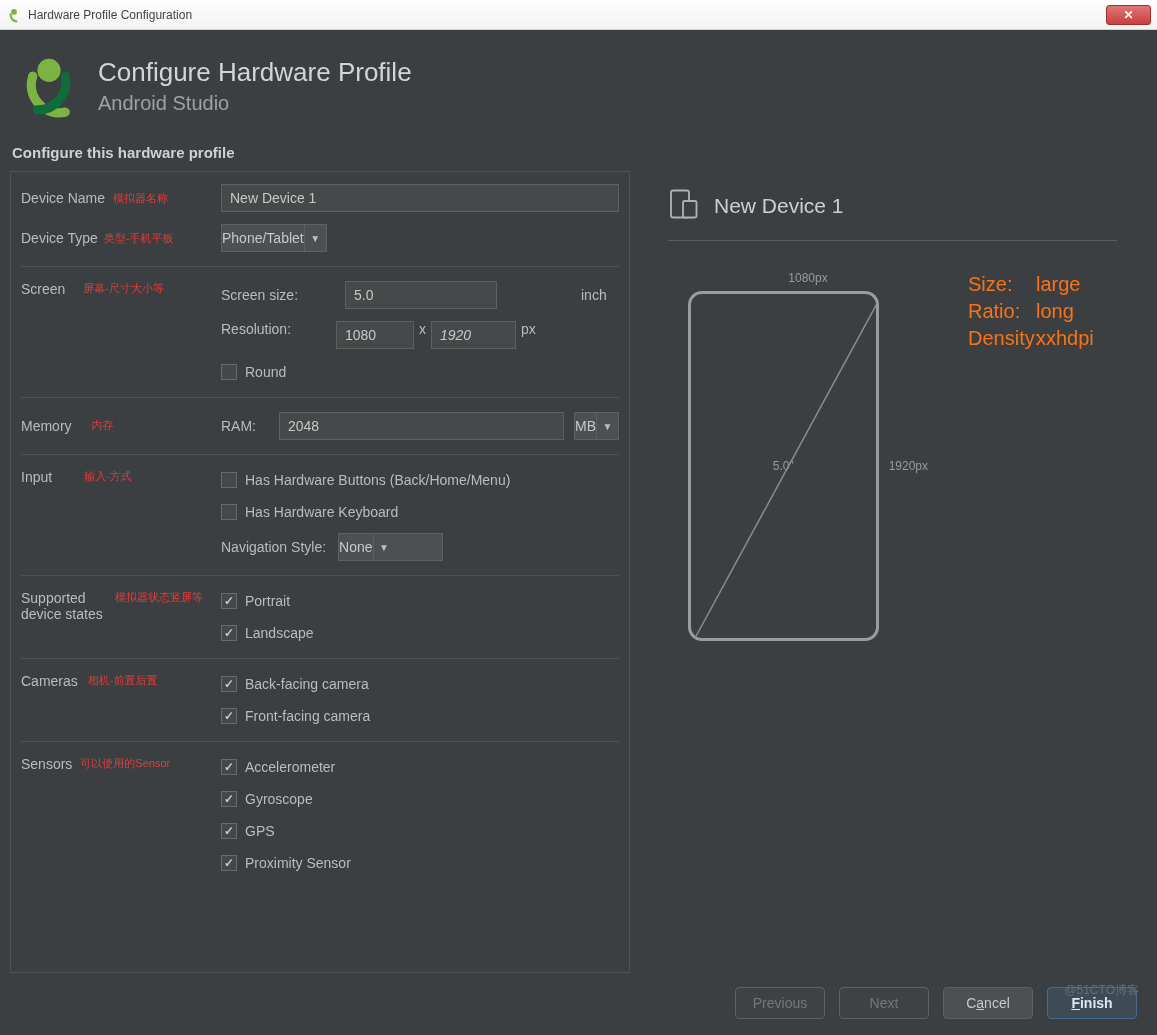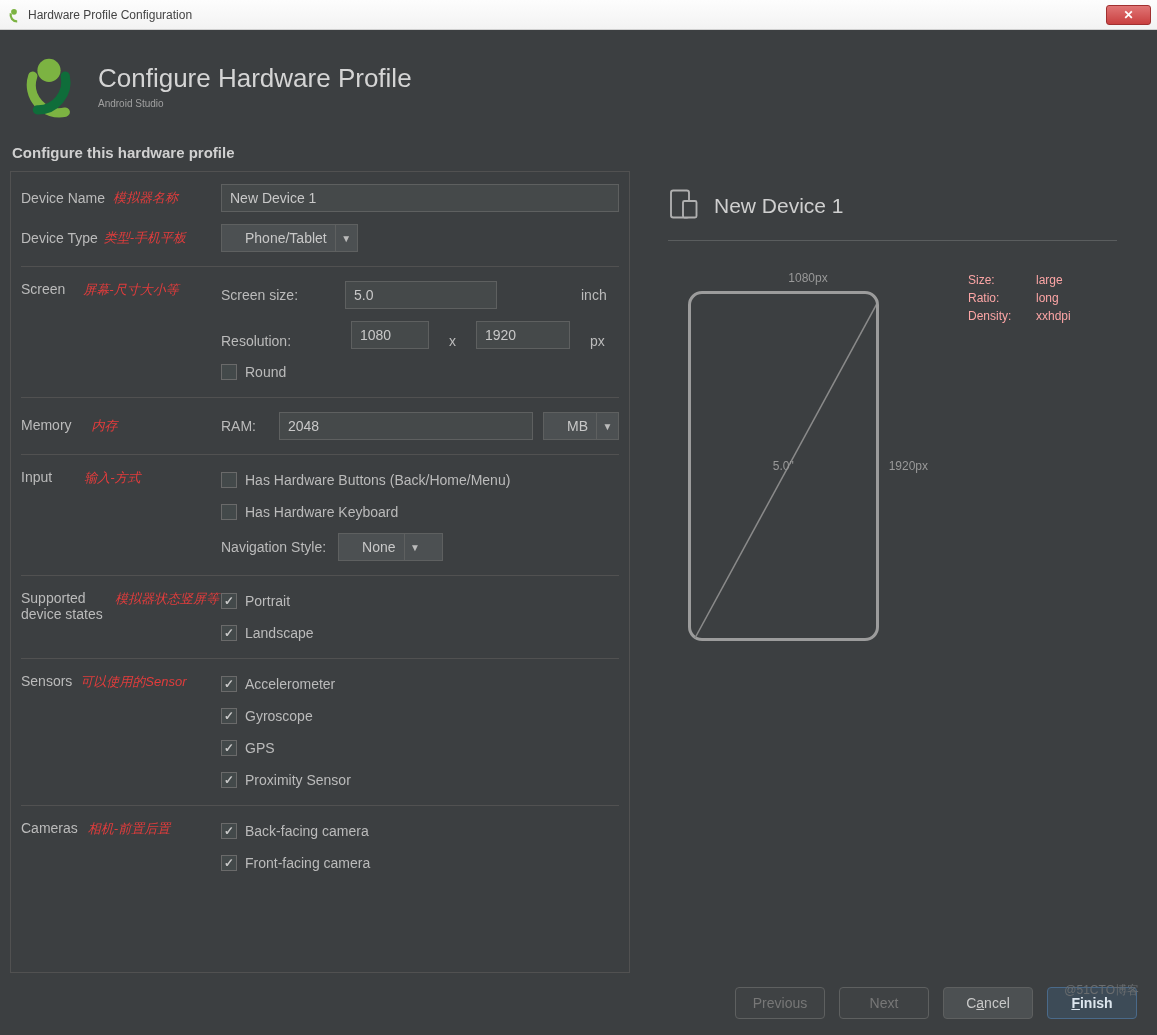--- a/index.html
+++ b/index.html
@@ -58,21 +58,21 @@
   width: 58px; height: 64px;
 }
 .header h1 {
   color: #d4d4d4;
   font-weight: 400;
   font-size: 26px;
   margin-bottom: 4px;
 }
 .header .sub {
   color: #a0a0a0;
-  font-size: 10px;
+  font-size: 20px;
 }
 .section-title {
   color: #d0d0d0;
   font-weight: bold;
   font-size: 15px;
   padding: 6px 2px 10px 2px;
 }
 .main {
   flex: 1;
   display: flex;
@@ -99,22 +99,21 @@
 .label-col {
   width: 200px;
   display: flex;
   flex-direction: row;
   align-items: flex-start;
   gap: 2px;
 }
 .label-main { color: #bbbbbb; }
 .annotation {
   color: #e23c3c;
-  font-size: 13px;
-  font-style: italic;
+  font-size: 11px;
 }
 .field-col {
   flex: 1;
   display: flex;
   align-items: center;
   gap: 10px;
   flex-wrap: wrap;
 }
 .sub-label { color: #bbbbbb; min-width: 110px; }
 input[type=text].tbox, .tbox {
@@ -127,21 +126,21 @@
 }
 .tbox.wide { flex: 1; }
 .select-box {
   background: #4c5052;
   border: 1px solid #5e6060;
   color: #c8c8c8;
   height: 28px;
   display: flex;
   align-items: center;
 }
-.select-box .sel-text { padding: 0 8px; margin-left: 15px; }
+.select-box .sel-text { padding: 0 0; }
 .select-box .sel-arrow {
   width: 22px; height: 100%;
   border-left: 1px solid #5e6060;
   display:flex;align-items:center;justify-content:center;
   color:#bbb; font-size:10px;
 }
 .cb {
   display: flex; align-items: center; gap: 8px;
   color: #bbbbbb;
   cursor: pointer;
@@ -192,21 +191,21 @@
   position:absolute; inset:0;
 }
 .dev-diag-label {
   position:absolute; left:50%; top:50%; transform:translate(-50%,-50%);
   color:#999; font-size:12px;
 }
 .dev-height-label {
   color:#999; font-size:12px; margin-left:10px;
 }
 .dev-props {
-  color:#fca5a5; font-size:12px;
+  color:#f97316; font-size:20px;
 }
 .dev-props .prow { display:flex; gap:8px; padding:2px 0;}
 .dev-props .pk { width:60px; }
 .footer {
   padding: 14px 10px 6px 0;
   display: flex;
   justify-content: flex-end;
   gap: 14px;
 }
 .btn {
@@ -295,25 +294,25 @@
             <span class="label-main">Screen</span>
             <span class="annotation" style="padding-left:16px;">屏幕-尺寸大小等</span>
           </div>
           <div class="field-col" style="flex-direction:column;align-items:flex-start;gap:12px;">
             <div style="display:flex;align-items:center;gap:14px;">
               <span class="sub-label">Screen size:</span>
               <input type="text" class="tbox" style="width: 152px;" value="5.0">
               <span style="width:56px;"></span>
               <span>inch</span>
             </div>
-            <div style="display:flex;align-items:flex-end;gap:20px;">
+            <div style="display:flex;align-items:flex-start;gap:5px;">
               <span class="sub-label">Resolution:</span>
               <input type="text" class="tbox" style="width: 78px;" value="1080">
               <span>x</span>
-              <input type="text" class="tbox" style="width: 94px;" value="1920">
+              <input type="text" class="tbox" style="width: 85px; font-style: italic;" value="1920">
               <span>px</span>
             </div>
             <label class="cb">
               <span class="box"></span>
               <span>Round</span>
             </label>
           </div>
         </div>
 
         <div class="form-row section-row">
@@ -366,57 +365,57 @@
               <span>Portrait</span>
             </label>
             <label class="cb">
               <span class="box checked"></span>
               <span>Landscape</span>
             </label>
           </div>
         </div>
 
         <div class="form-row section-row" style="align-items:flex-start;">
+          <div class="label-col" style="flex-direction:row;gap:10px;">
+            <span class="label-main">Cameras</span>
+            <span class="annotation">相机-前置后置</span>
+          </div>
+          <div class="field-col" style="flex-direction:column;align-items:flex-start;gap:10px;">
+            <label class="cb">
+              <span class="box checked"></span>
+              <span>Back-facing camera</span>
+            </label>
+            <label class="cb">
+              <span class="box checked"></span>
+              <span>Front-facing camera</span>
+            </label>
+          </div>
+        </div>
+
+        <div class="form-row section-row" style="align-items:flex-start;">
           <div class="label-col" style="flex-direction:row;gap:8px;">
             <span class="label-main">Sensors</span>
             <span class="annotation">可以使用的Sensor</span>
           </div>
           <div class="field-col" style="flex-direction:column;align-items:flex-start;gap:10px;">
             <label class="cb">
               <span class="box checked"></span>
               <span>Accelerometer</span>
             </label>
             <label class="cb">
               <span class="box checked"></span>
               <span>Gyroscope</span>
             </label>
             <label class="cb">
               <span class="box checked"></span>
               <span>GPS</span>
             </label>
             <label class="cb">
               <span class="box checked"></span>
               <span>Proximity Sensor</span>
-            </label>
-          </div>
-        </div>
-
-        <div class="form-row section-row" style="align-items:flex-start;">
-          <div class="label-col" style="flex-direction:row;gap:10px;">
-            <span class="label-main">Cameras</span>
-            <span class="annotation">相机-前置后置</span>
-          </div>
-          <div class="field-col" style="flex-direction:column;align-items:flex-start;gap:10px;">
-            <label class="cb">
-              <span class="box checked"></span>
-              <span>Back-facing camera</span>
-            </label>
-            <label class="cb">
-              <span class="box checked"></span>
-              <span>Front-facing camera</span>
             </label>
           </div>
         </div>
 
       </div>
 
       <div class="preview-panel">
         <div class="preview-header">
           <span>
             <svg width="30" height="30" viewBox="0 0 40 40">

